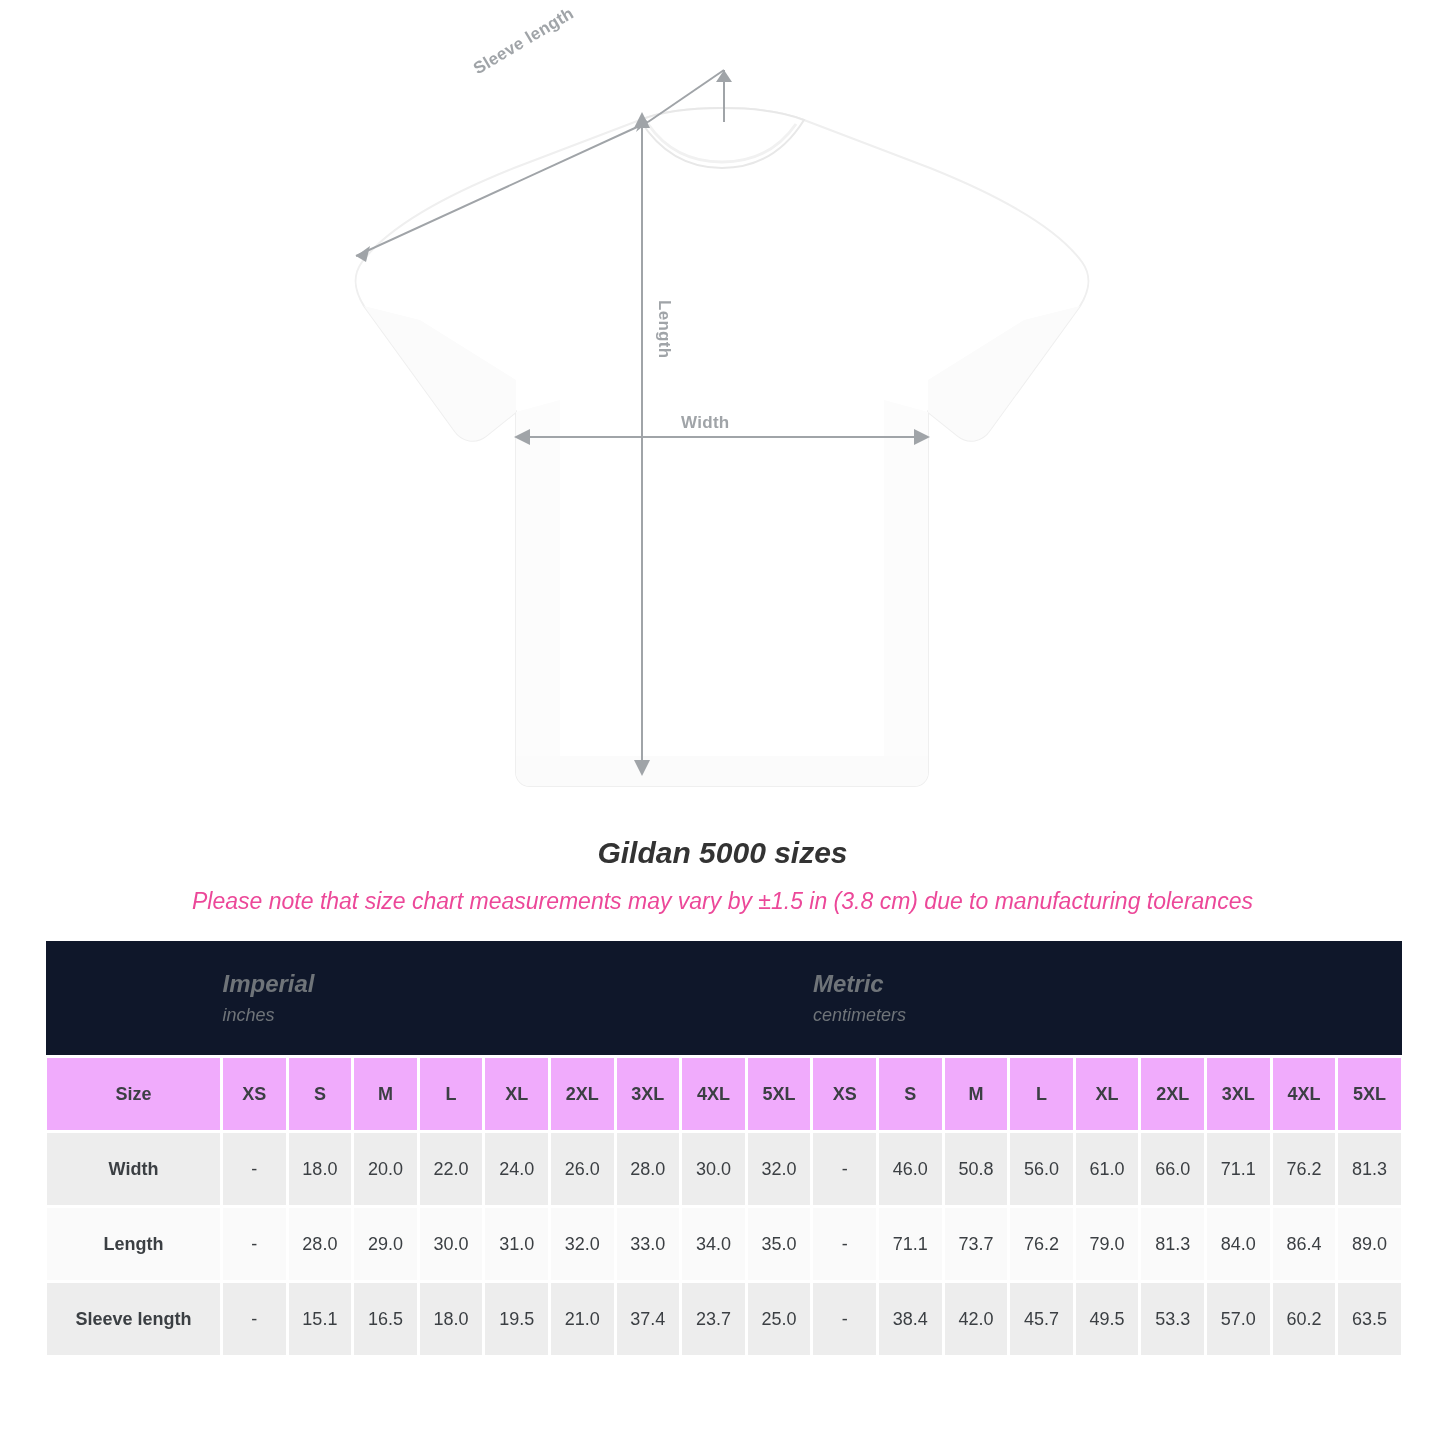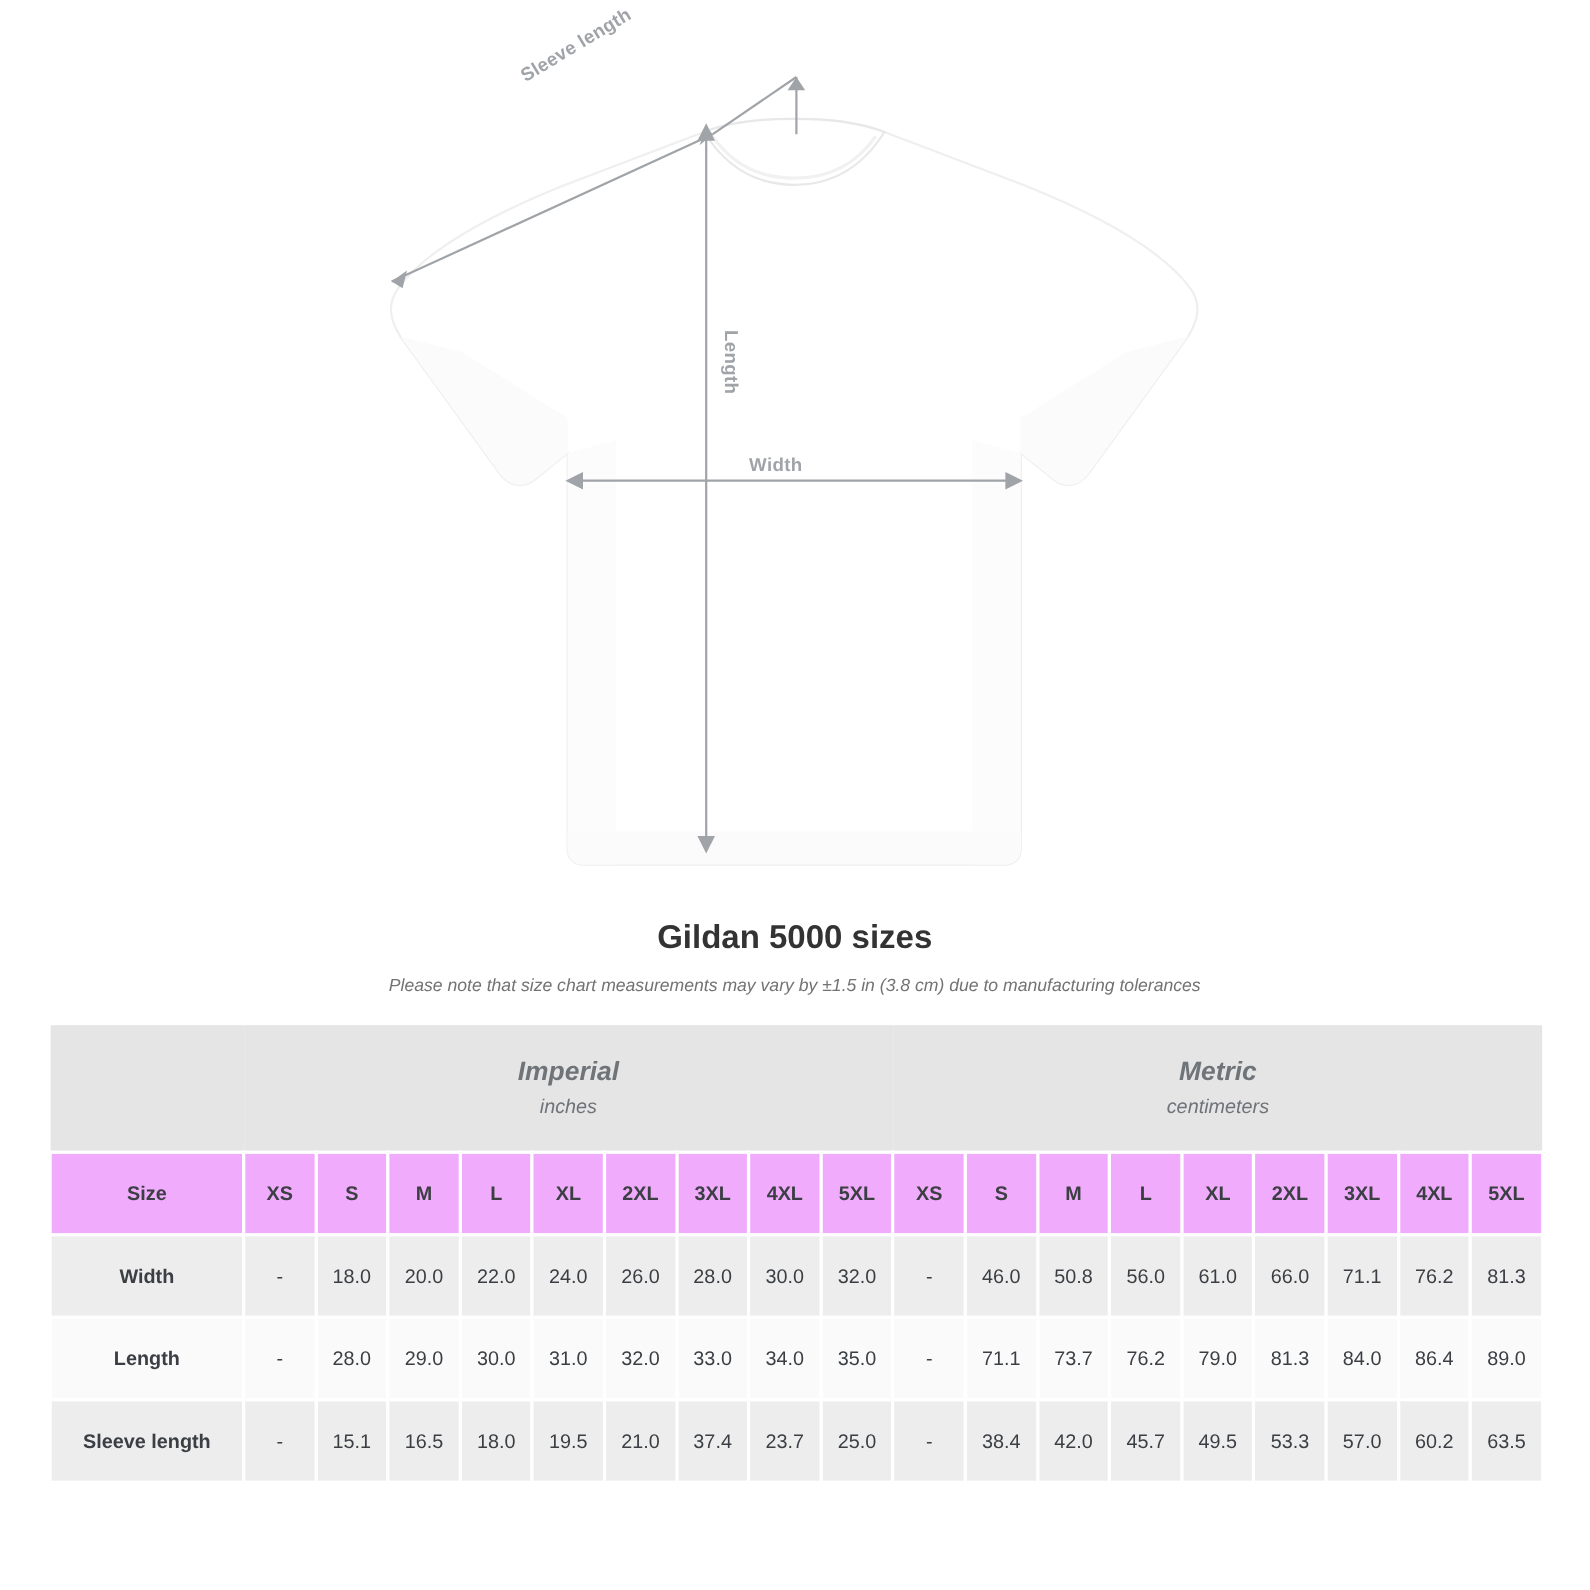--- a/index.html
+++ b/index.html
@@ -54,42 +54,43 @@
   
   .heading-wrap {
     text-align: center;
     margin-top: 6px;
   }
   .chart-title {
     font-size: 30px;
     font-weight: bold;
     color: #333333;
     margin: 0;
+    font-style: italic;
   }
   .chart-note {
-    font-size: 16px;
+    font-size: 23px;
     font-style: italic;
-    color: #737373;
+    color: #ec4899;
     margin-top: 18px;
   }
 
   
   .table-wrap {
     margin: 26px 44px 0 44px;
   }
   table.size-table {
     width: 1357px;
     border-collapse: collapse;
     table-layout: fixed;
   }
   table.size-table tr.unit-row td {
-    background: #e5e5e5;
+    background: #0f172a;
     height: 112px;
     vertical-align: middle;
-    text-align: center;
+    text-align: left;
     border: none;
   }
   .unit-system {
     font-size: 24px;
     font-style: italic;
     font-weight: bold;
     color: #6f7479;
   }
   .unit-sub {
     font-size: 18px;

